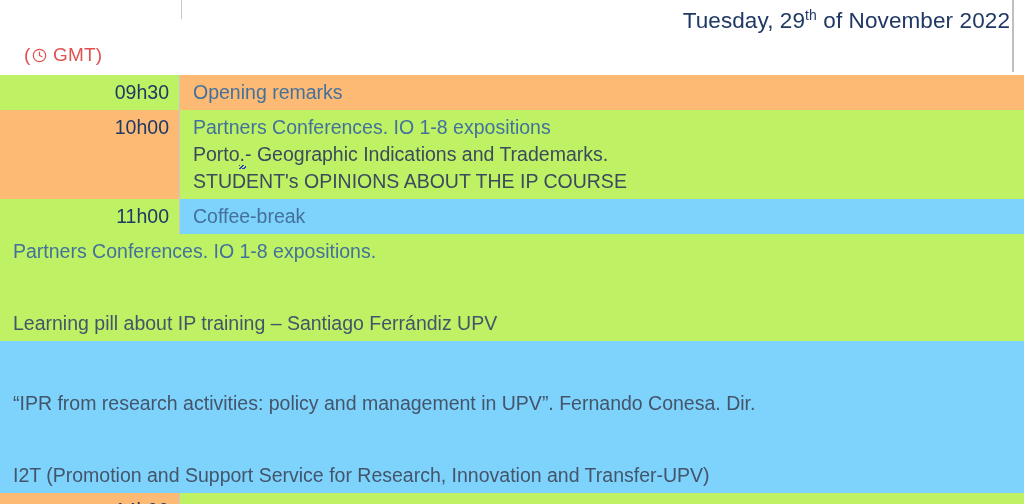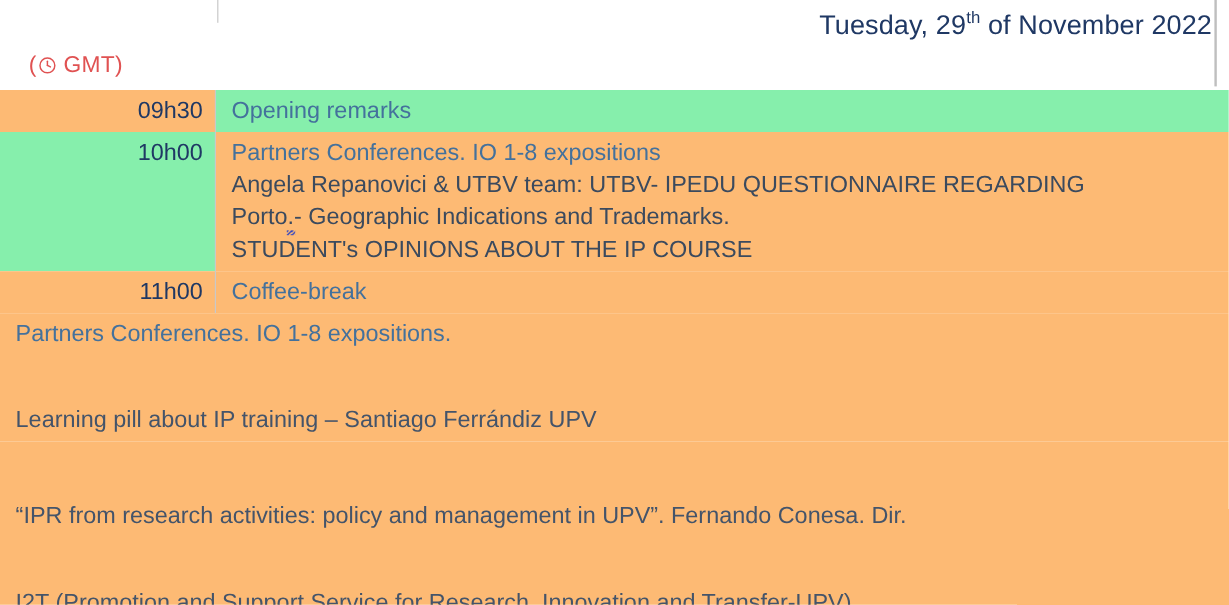--- a/index.html
+++ b/index.html
@@ -114,23 +114,23 @@
     color: #44546a;
   }
 
   .line { white-space: nowrap; }
 
   .line.blue  { color: #44719c; }
   .line.dark  { color: #3b4a5e; }
   .line.slate { color: #44546a; margin-top: 45px; }
 
   
-  .bg-gray  { background: #fdba74; }
-  .bg-white { background: #86efac; }
-  .bg-pink  { background: #fdba74; }
+  .bg-gray  { background: #bef264; }
+  .bg-white { background: #fdba74; }
+  .bg-pink  { background: #7dd3fc; }
 
   
   .squiggle {
     position: relative;
     display: inline-block;
   }
   .squiggle::after {
     content: "";
     position: absolute;
     left: -1px;
@@ -169,21 +169,20 @@
   <div class="row">
         <div class="time-cell bg-gray">09h30</div>
         <div class="content-cell bg-white">
           <div class="line blue">Opening remarks</div>
         </div>
       </div>
       <div class="row">
         <div class="time-cell bg-white">10h00</div>
         <div class="content-cell bg-gray">
           <div class="line blue">Partners Conferences. IO 1-8 expositions</div>
-          <div class="line dark">Angela Repanovici &amp; UTBV team: UTBV- IPEDU QUESTIONNAIRE REGARDING</div>
           <div class="line dark">Porto<span class="squiggle">.</span>- Geographic Indications and Trademarks.</div>
           <div class="line dark">STUDENT's OPINIONS ABOUT THE IP COURSE</div>
         </div>
       </div>
       <div class="row">
         <div class="time-cell bg-gray">11h00</div>
         <div class="content-cell bg-pink">
           <div class="line blue">Coffee-break</div>
         </div>
       </div>

